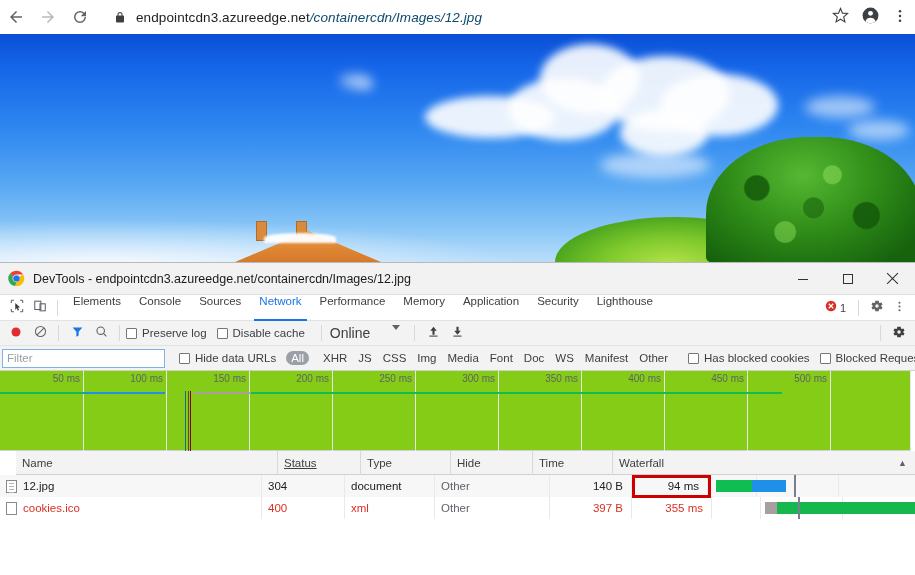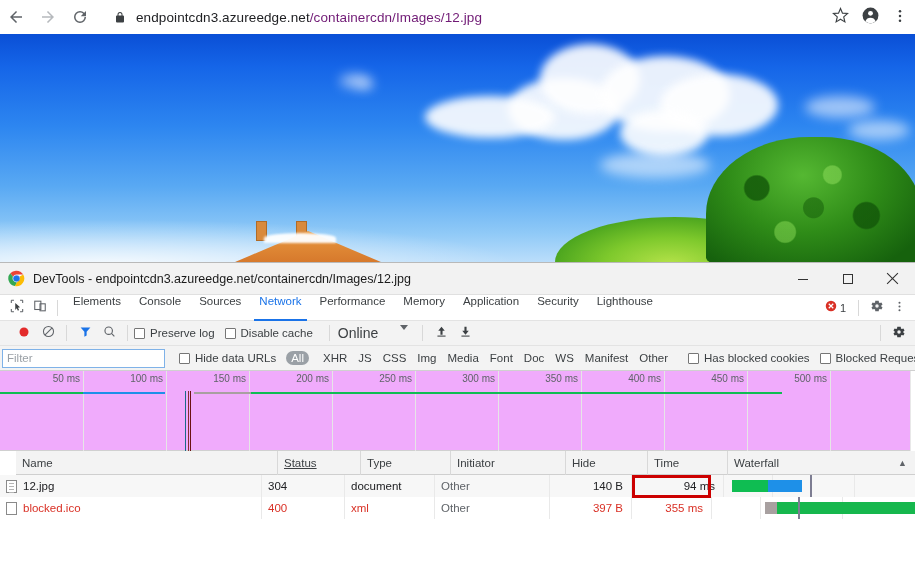--- a/index.html
+++ b/index.html
@@ -28,21 +28,21 @@
   #omnibox{
     flex:1; height:26px; margin-left:6px; margin-right:8px;
     background:#f1f3f4; border-radius:13px;
     display:flex; align-items:center; padding:0 12px;
     position:relative;
   }
   #omnibox.white{ background:#ffffff; }
   #lock-icon{ margin-right:10px; display:flex; align-items:center;}
   #url-text{ font-size:13.5px; color:#202124; letter-spacing:0.1px; white-space:nowrap;}
   #url-text .host{color:#202124;}
-  #url-text .path{color:#701a75;}
+  #url-text .path{color:#0c4a6e;font-style:italic;}
   .tb-icon{width:30px;height:30px;display:flex;align-items:center;justify-content:center;}
 
   
   #page-image{
     position:absolute; left:0; top:34px; width:915px; height:231px;
     overflow:hidden;
     background:linear-gradient(to bottom,#0a4fd6 0%, #1565e8 14%, #2d86f0 40%, #59a9f3 66%, #8fc9f7 86%, #bfe0fb 100%);
   }
   .cloud{position:absolute;border-radius:50%;background:#ffffff;filter:blur(0.6px);}
   .cloud.soft{filter:blur(4px);opacity:.9;}
@@ -118,21 +118,21 @@
   .dt-tab.active{color:#1a73e8;}
   .dt-tab.active:after{
     content:"";position:absolute;left:4px;right:4px;bottom:0;height:2px;background:#1a73e8;
   }
   #dt-tab-right{margin-left:auto;display:flex;align-items:center;padding-right:4px;}
   #err-badge{display:flex;align-items:center;gap:3px;margin-right:6px;}
   #err-count{font-size:11px;color:#3c4043;}
 
   #nw-toolbar{
     height:25px;background:#f3f3f3;display:flex;align-items:center;
-    border-bottom:1px solid #e3e3e3;padding-left:12px;
+    border-bottom:1px solid #e3e3e3;padding-left:4px;
   }
   .nw-icon{width:24px;height:22px;display:flex;align-items:center;justify-content:center;}
   .chk-label{display:flex;align-items:center;font-size:11.5px;color:#3c4043;margin-right:10px;white-space:nowrap;}
   .chkbox{
     width:11px;height:11px;border:1px solid #767676;background:#fff;
     margin-right:5px;border-radius:1px;flex:0 0 auto;
   }
   #throttle{
     display:flex;align-items:flex-start;font-size:14px;color:#3c4043;margin-left:2px;
   }
@@ -155,21 +155,21 @@
   #filter-input::placeholder{color:#9aa0a6;}
   .ftype{
     font-size:11.5px;color:#3c4043;padding:1px 5px;margin-right:1px;white-space:nowrap;
     border-radius:8px;
   }
   .ftype.sel{background:#9aa0a6;color:#ffffff;}
   .fsep{width:1px;height:14px;background:#cfcfcf;margin:0 7px;}
 
   
   #overview{
-    height:80px;background:#f0abfc;position:relative;border-bottom:1px solid #d0d0d0;
+    height:80px;background:#84cc16;position:relative;border-bottom:1px solid #d0d0d0;
   }
   #ov-ruler{position:absolute;left:0;top:0;width:915px;height:80px;}
   .ov-tick{position:absolute;top:0;height:80px;width:1px;background:#e6e6e6;}
   .ov-label{position:absolute;top:2px;font-size:10px;color:#5f6368;transform:translateX(-100%);padding-right:3px;}
   .ov-line{position:absolute;height:2px;}
   .ov-vline{position:absolute;top:20px;height:60px;width:1px;}
   #ov-scroll-right{position:absolute;right:0;top:0;width:5px;height:80px;background:#fff;border-left:1px solid #e8e8e8;}
 
   
   #req-table{flex:1;display:flex;flex-direction:column;background:#fff;position:relative;}
@@ -553,23 +553,20 @@
     <div id="thead">
       <div class="th" style="width:262px;">
           <span>Name</span>
         </div>
       <div class="th" style="width:83px;text-decoration:underline;">
           <span>Status</span>
         </div>
       <div class="th" style="width:90px;">
           <span>Type</span>
         </div>
-      <div class="th" style="width:115px;">
-          <span>Initiator</span>
-        </div>
       <div class="th" style="width:82px;">
           <span>Hide</span>
         </div>
       <div class="th" style="width:80px;">
           <span>Time</span>
         </div>
       <div class="th" style="flex:1;border-right:none;">
         <span>Waterfall</span>
         <span class="sort-arrow">▲</span>
       </div>
@@ -585,36 +582,36 @@
         </div>
       <div class="td" style="width:90px;">
           <span>document</span>
         </div>
       <div class="td muted" style="width:115px;">
           <span>Other</span>
         </div>
       <div class="td num" style="width:82px;">
           <span>140 B</span>
         </div>
-      <div class="td num" style="width:92px;">
+      <div class="td num" style="width:76px;">
           <span>94 ms</span>
         </div>
       <div class="wf-area">
         <div class="wf-grid" style="left:48px;"></div>
         <div class="wf-grid" style="left:130px;"></div>
         <div class="wf-bar" style="left:8px;width:36px;background:#0fbd52;"></div>
         <div class="wf-bar" style="left:44px;width:34px;background:#1e90e8;"></div>
         <div class="wf-divider" style="left:86px;"></div>
       </div>
     </div>
 
     <div class="trow">
       <div class="td" style="width:262px;">
         <span class="file-icon"></span>
-        <span class="err">blocked.ico</span>
+        <span class="err">cookies.ico</span>
       </div>
       <div class="td err" style="width:83px;">
           <span>400</span>
         </div>
       <div class="td err" style="width:90px;">
           <span>xml</span>
         </div>
       <div class="td muted" style="width:115px;">
           <span>Other</span>
         </div>

